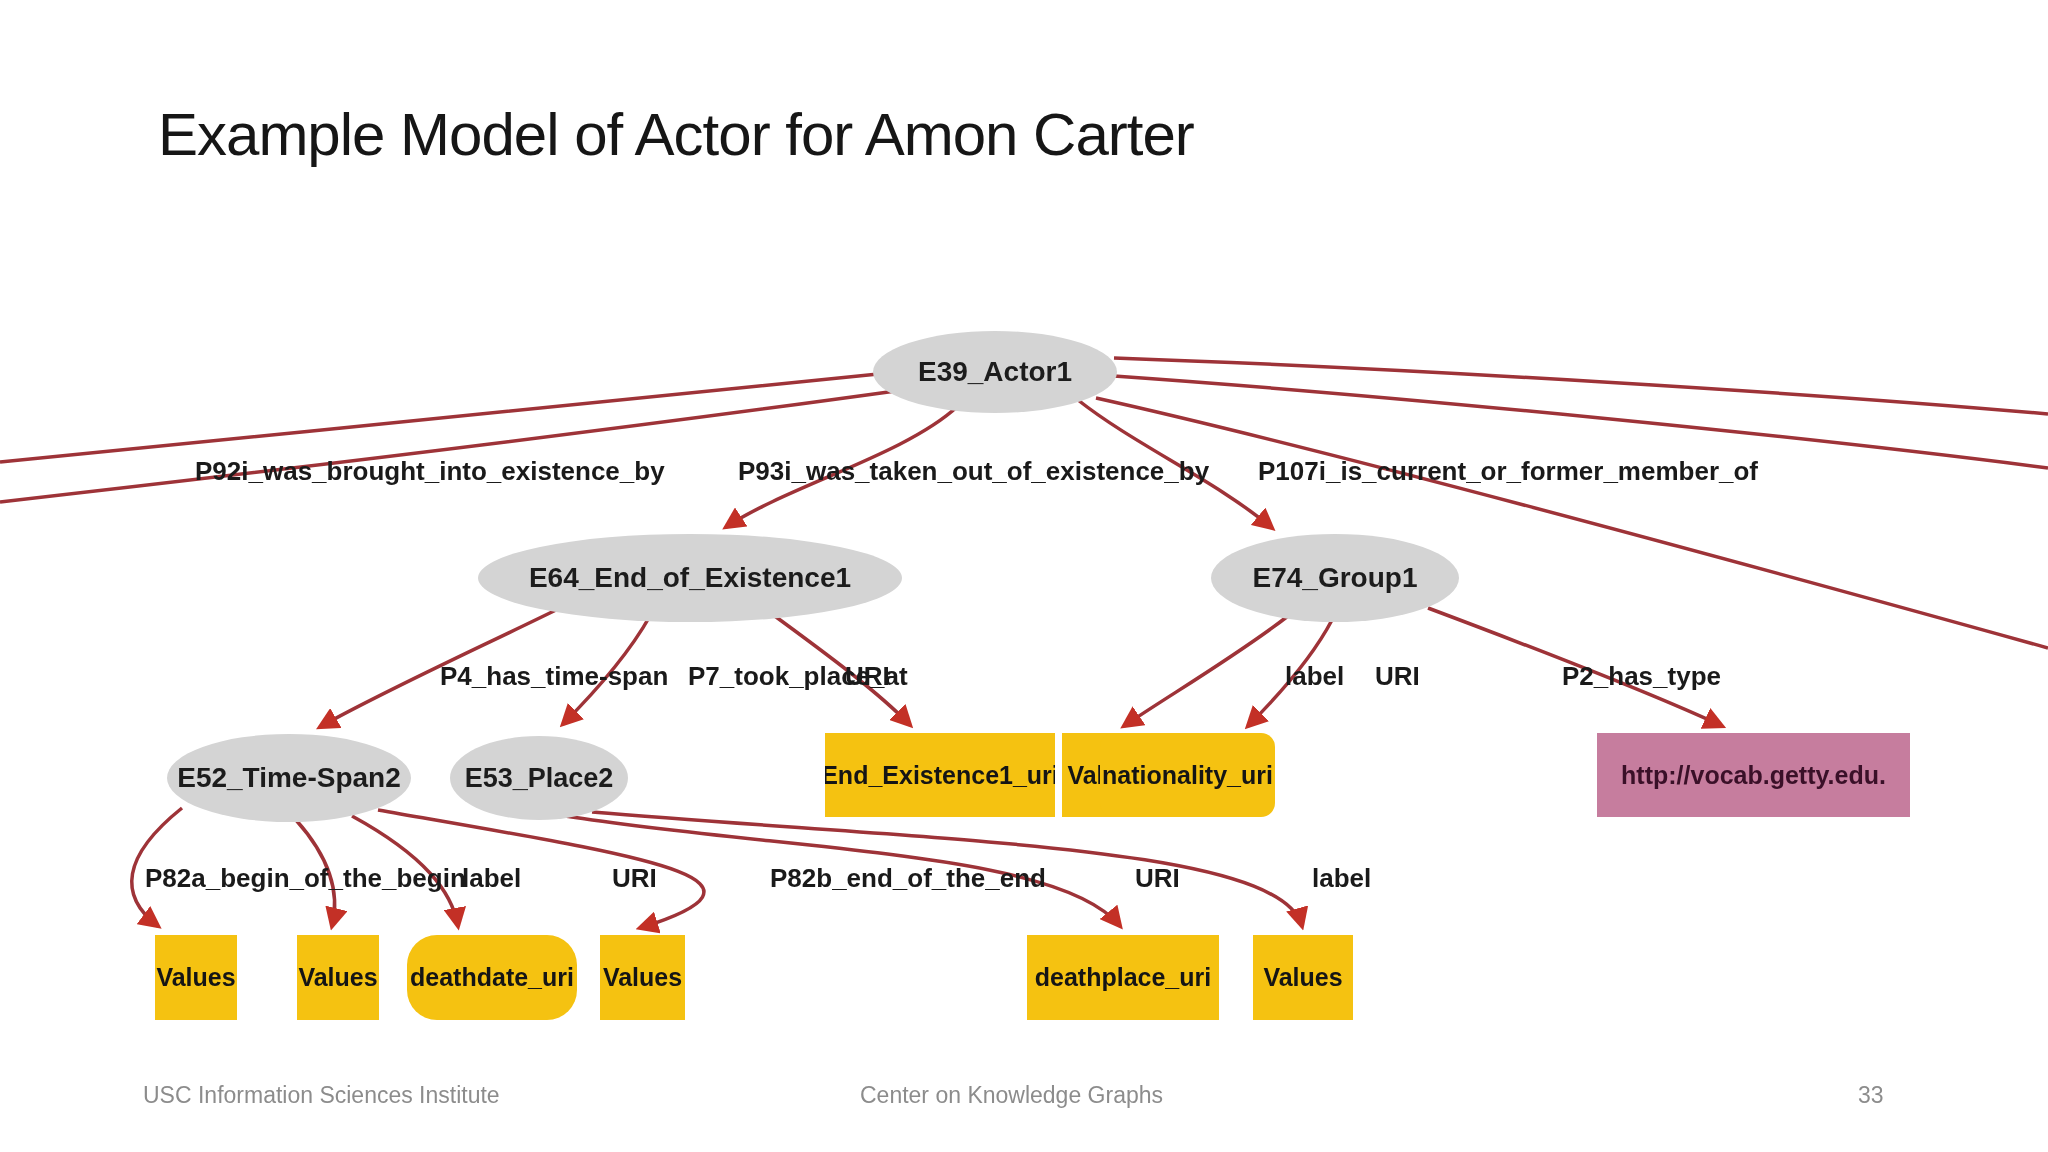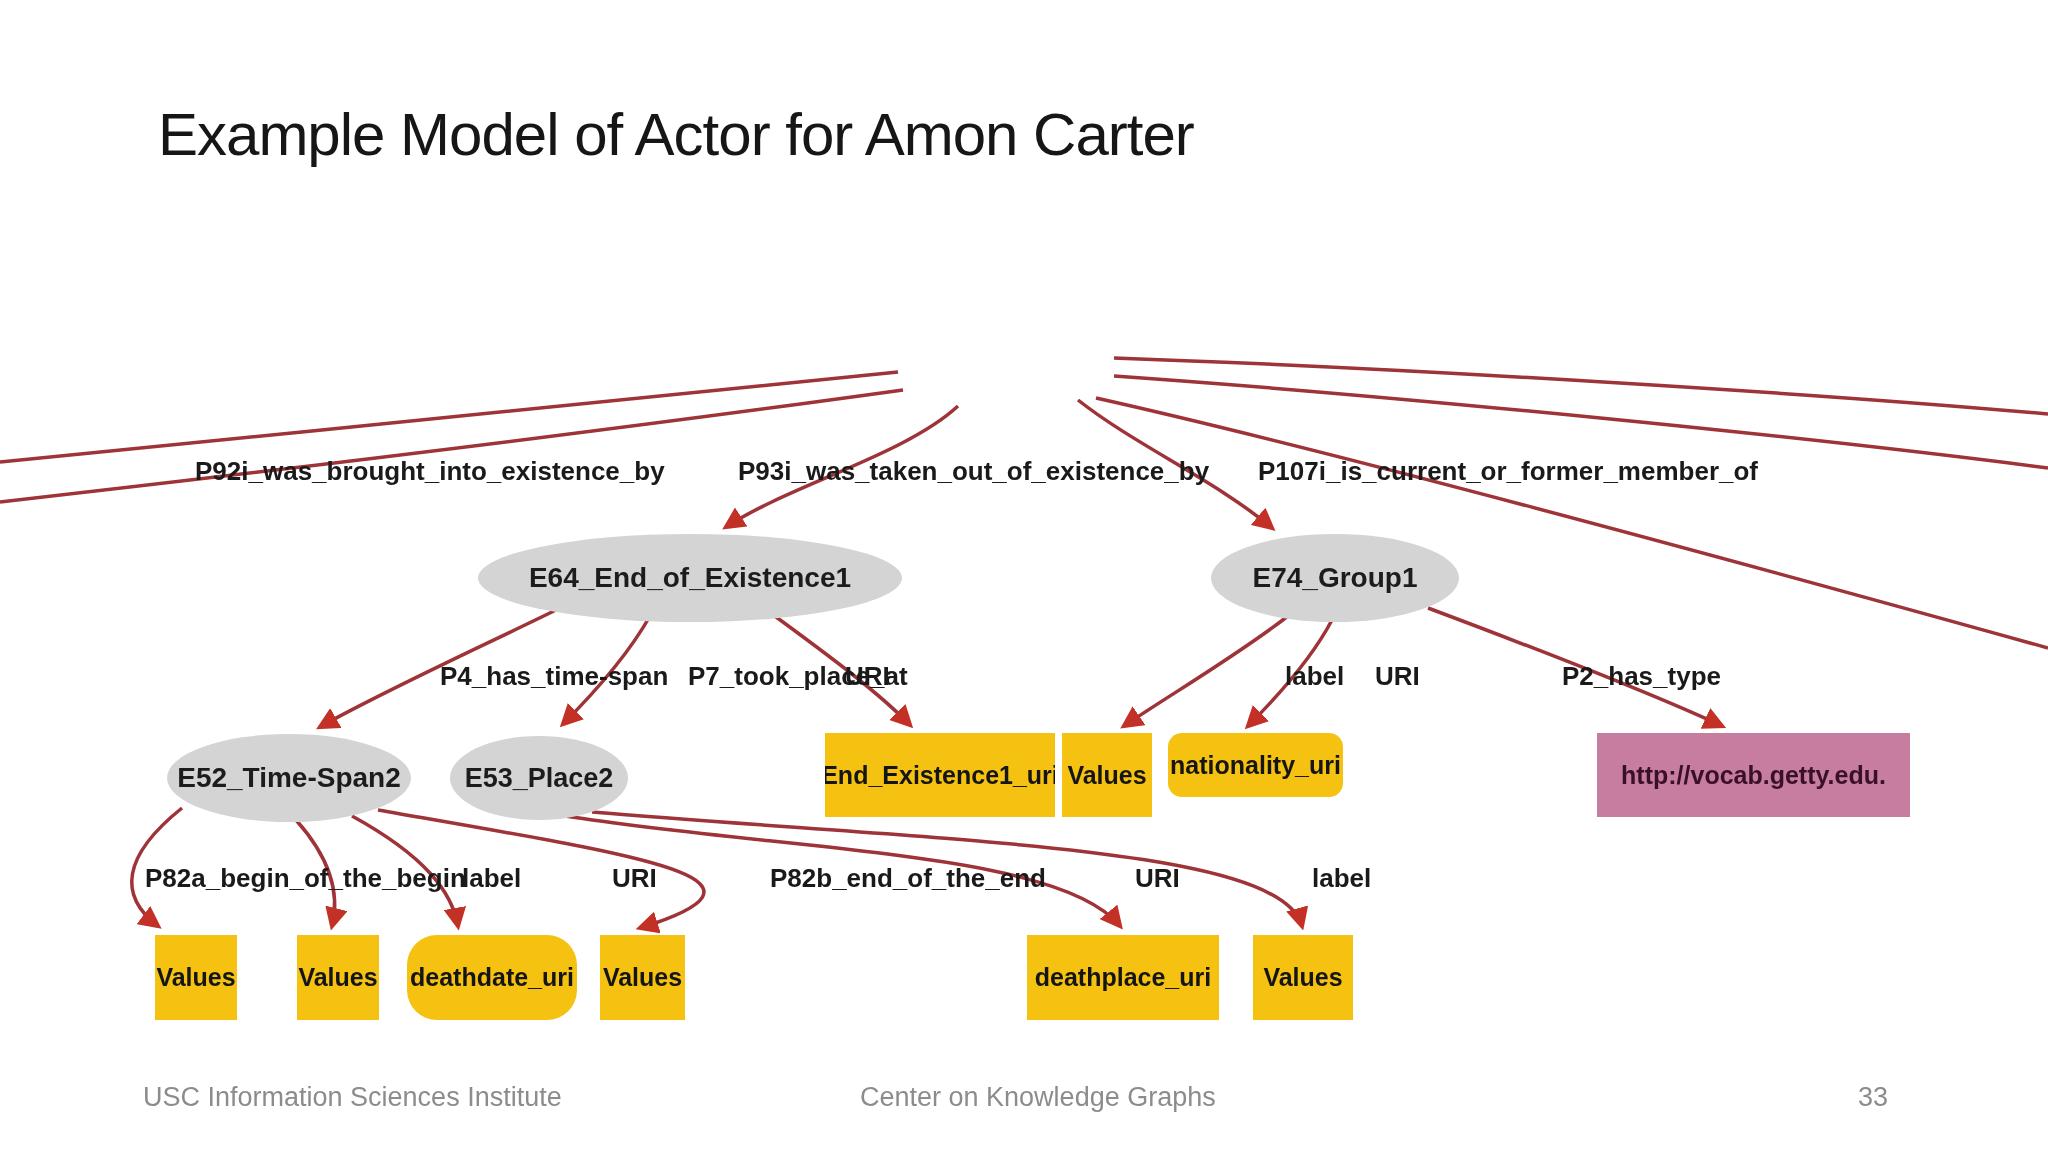--- a/index.html
+++ b/index.html
@@ -65,21 +65,21 @@
 
   
   .n-e39  { left: 873px;  top: 331px; width: 244px; height: 82px; }
   .n-e64  { left: 478px;  top: 534px; width: 424px; height: 88px; }
   .n-e74  { left: 1211px; top: 534px; width: 248px; height: 88px; }
   .n-e52  { left: 167px;  top: 734px; width: 244px; height: 88px; }
   .n-e53  { left: 450px;  top: 736px; width: 178px; height: 84px; font-size: 27px; }
 
   .n-enduri  { left: 825px;  top: 733px; width: 230px; height: 84px; }
   .n-gval    { left: 1062px; top: 733px; width: 90px;  height: 84px; }
-  .n-naturi  { left: 1168px; top: 733px; width: 175px; height: 64px; border-radius: 14px; }
+  .n-naturi  { left: 1100px; top: 733px; width: 175px; height: 84px; border-radius: 14px; }
   .n-getty   { left: 1597px; top: 733px; width: 313px; height: 84px; }
 
   .n-val1    { left: 155px;  top: 935px; width: 82px;  height: 85px; }
   .n-val2    { left: 297px;  top: 935px; width: 82px;  height: 85px; }
   .n-ddate   { left: 407px;  top: 935px; width: 170px; height: 85px; border-radius: 30px; }
   .n-val4    { left: 600px;  top: 935px; width: 85px;  height: 85px; }
   .n-dplace  { left: 1027px; top: 935px; width: 192px; height: 85px; }
   .n-val6    { left: 1253px; top: 935px; width: 100px; height: 85px; }
 
   .edge-label {
@@ -102,21 +102,21 @@
   .el-p82a   { left: 145px;  top: 863px; }
   .el-labelt { left: 462px;  top: 863px; }
   .el-urit   { left: 612px;  top: 863px; }
   .el-p82b   { left: 770px;  top: 863px; }
   .el-urip   { left: 1135px; top: 863px; }
   .el-labelp { left: 1312px; top: 863px; }
 
   .footer-item {
     position: absolute;
     top: 1082px;
-    font-size: 27px;
+    font-size: 23px;
     color: #8c8c8c;
     white-space: nowrap;
     z-index: 3;
   }
   .f-left   { left: 143px; }
   .f-center { left: 860px; }
   .f-page   { left: 1858px; }
 </style>
 </head>
 <body>
@@ -151,20 +151,23 @@
 
     <path class="edge" marker-end="url(#arrowhead)" d="M 182 808 C 122 856, 118 896, 158 926"></path>
     <path class="edge" marker-end="url(#arrowhead)" d="M 296 820 C 330 858, 340 894, 332 926"></path>
     <path class="edge" marker-end="url(#arrowhead)" d="M 352 816 C 425 856, 452 892, 458 926"></path>
     <path class="edge" marker-end="url(#arrowhead)" d="M 378 810 C 640 856, 800 878, 640 928"></path>
 
     <path class="edge" marker-end="url(#arrowhead)" d="M 565 816 C 800 852, 1060 852, 1120 926"></path>
     <path class="edge" marker-end="url(#arrowhead)" d="M 592 812 C 950 842, 1280 846, 1302 926"></path>
   </svg>
 
+  <div class="node ellipse n-e39">
+    <span>E39_Actor1</span>
+  </div>
   <div class="node ellipse n-e64">
     <span>E64_End_of_Existence1</span>
   </div>
   <div class="node ellipse n-e74">
     <span>E74_Group1</span>
   </div>
   <div class="node ellipse n-e52">
     <span>E52_Time-Span2</span>
   </div>
   <div class="node ellipse n-e53">

